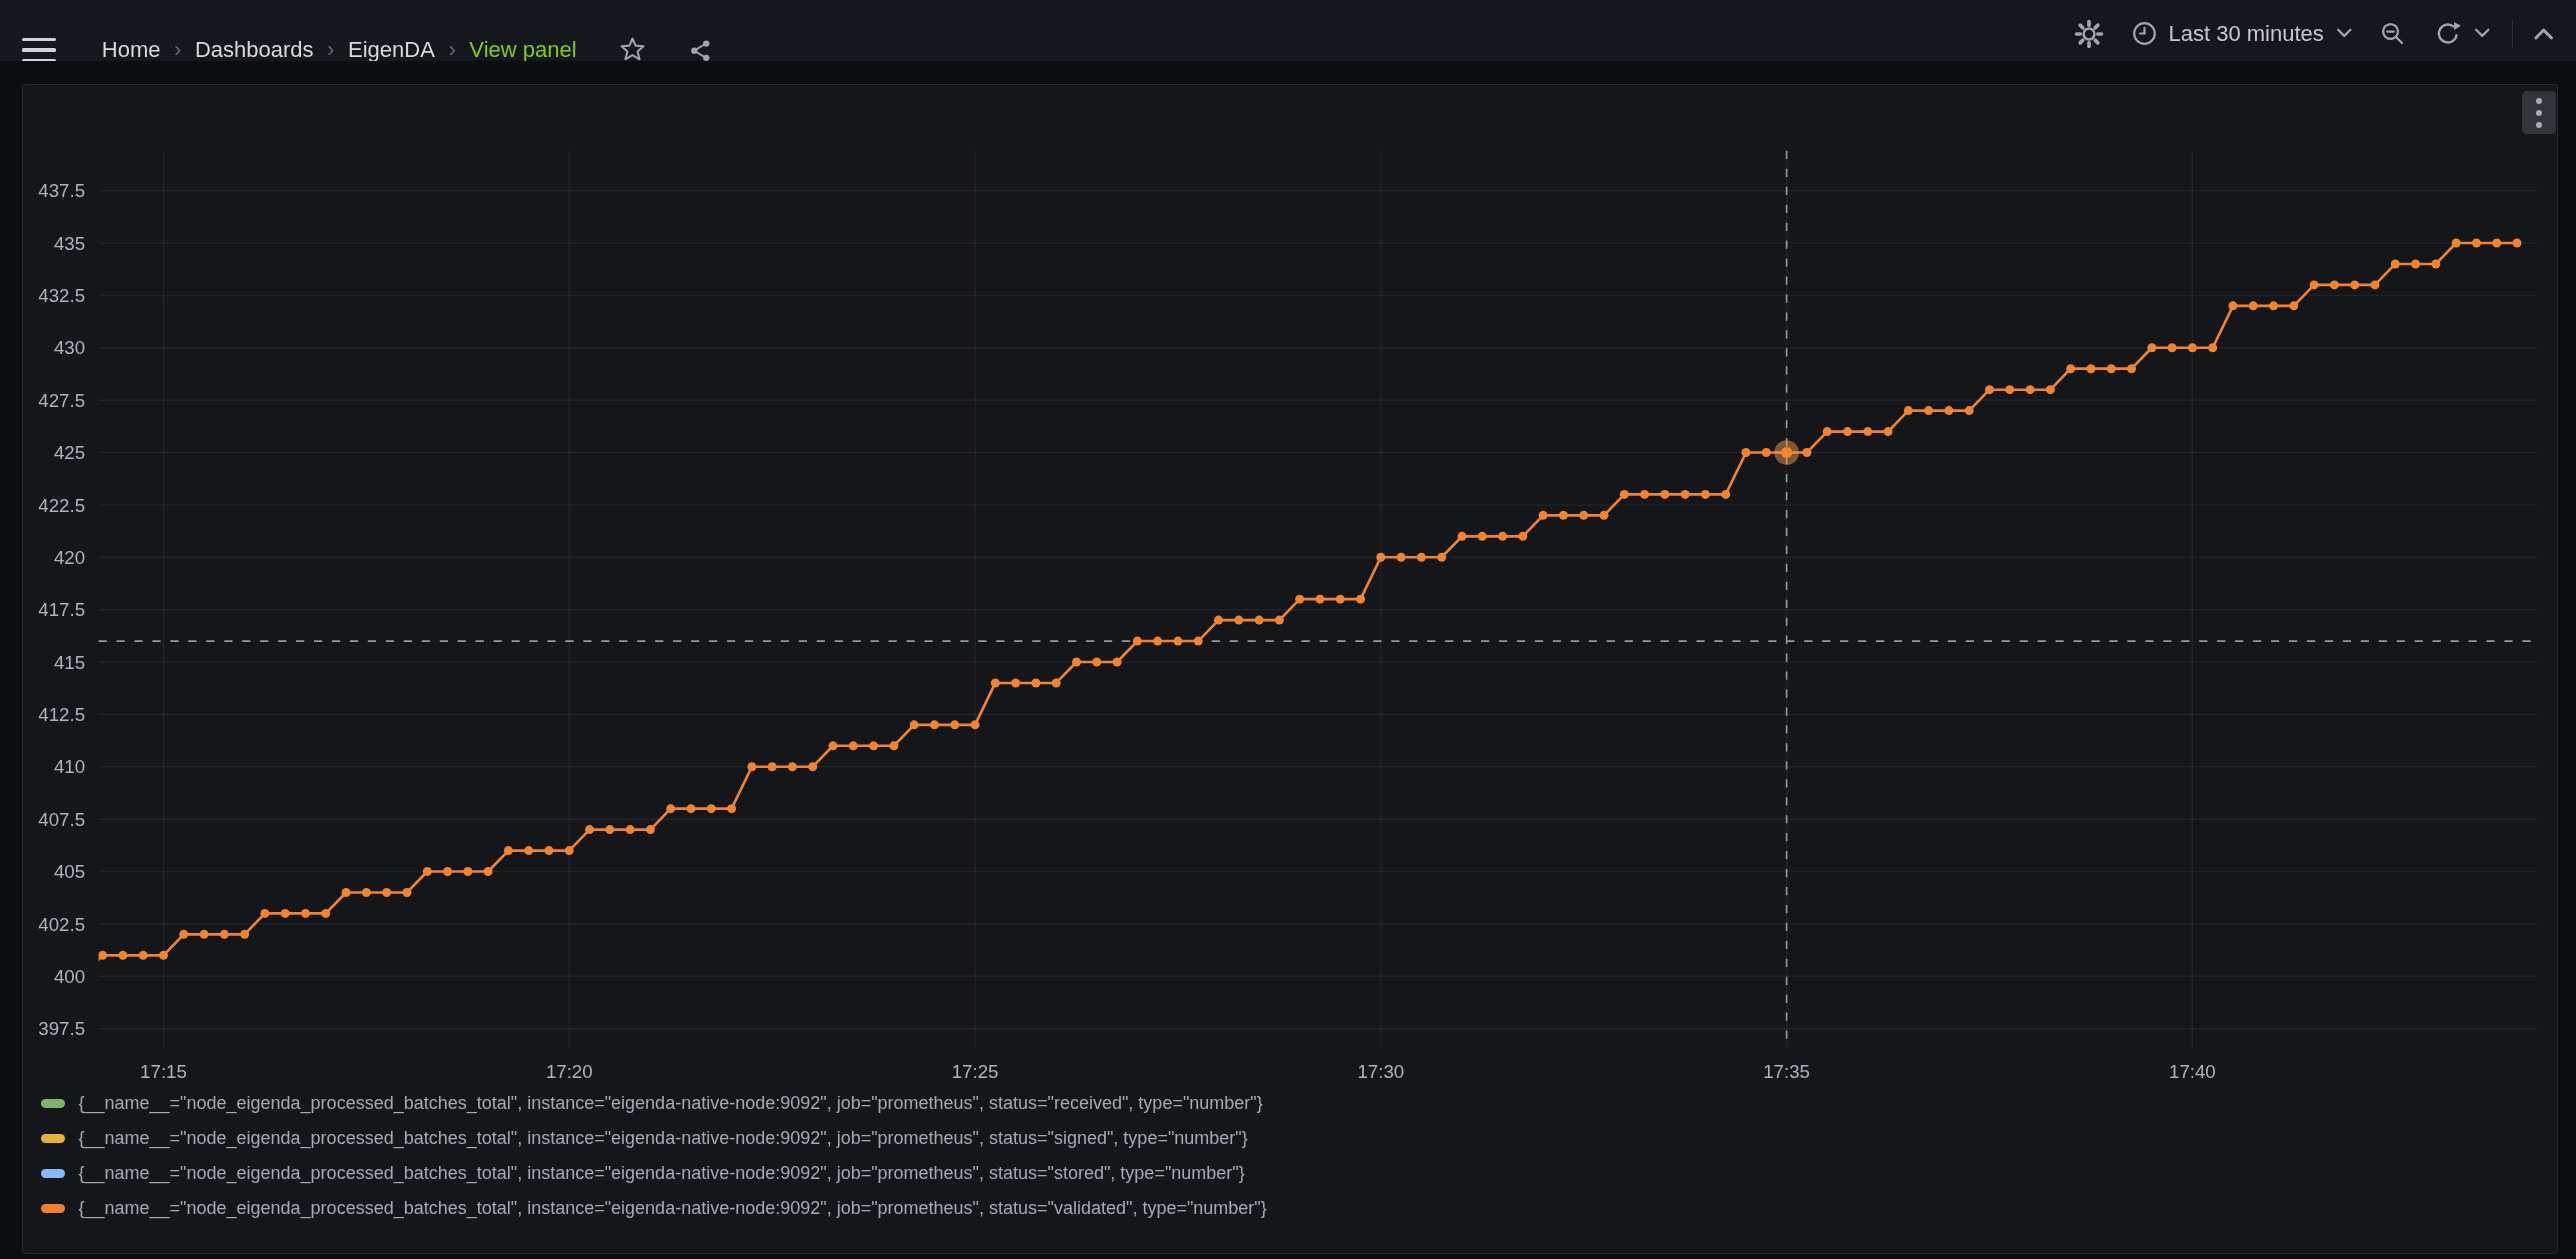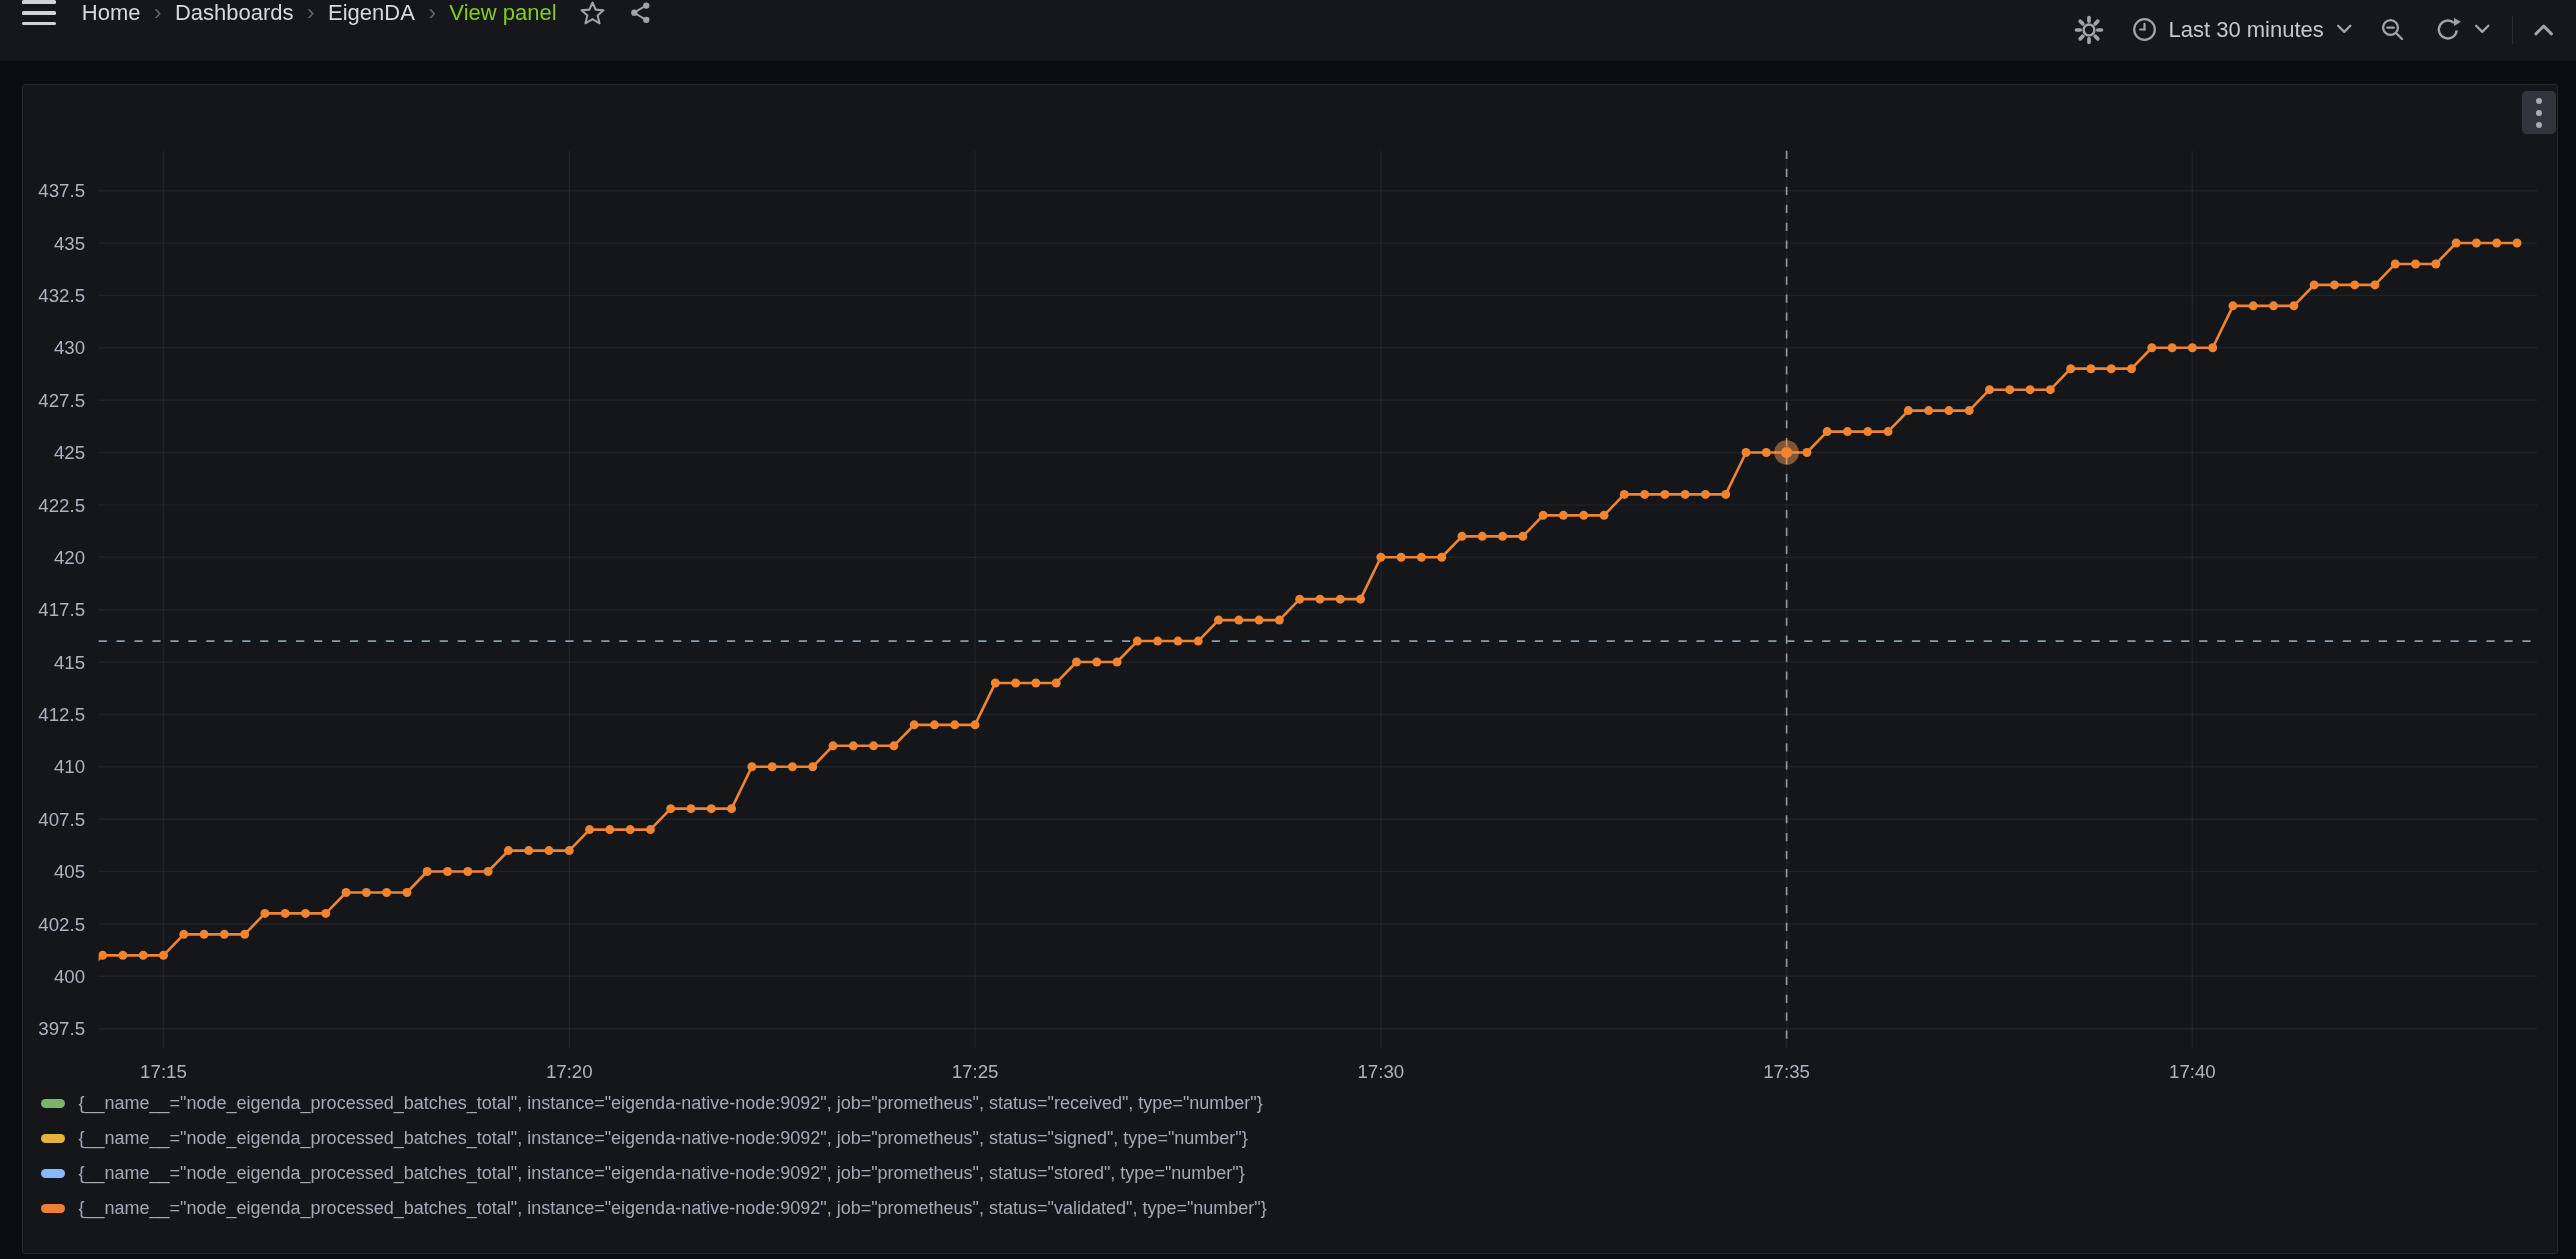--- a/index.html
+++ b/index.html
@@ -2,21 +2,21 @@
 <html style="font-size:12px"><head>
 <meta charset="utf-8">
 <style>
   * { margin:0; padding:0; box-sizing:border-box; }
   html,body { width:2576px; height:1260px; overflow:hidden; background:#0c0d10;
               font-family:"Liberation Sans","DejaVu Sans",sans-serif; }
 
   
   .topnav { position:absolute; left:0; top:0; width:2576px; height:64px;
             background:#16171c; border-bottom:1.5px solid #24262b;
-            display:flex; align-items:flex-start; padding:0 22.4px; }
+            display:flex; align-items:flex-end; padding:0 22.4px;gap:20px; }
   .hamburger { width:34px; height:25.4px; display:flex; flex-direction:column;
                justify-content:space-between; cursor:pointer; margin-right:25.4px; }
   .hamburger span { display:block; height:3.7px; border-radius:1.5px; background:#d2d3d8; }
   .crumbs { display:flex; align-items:center; font-size:22px; }
   .crumb { color:#d8d9dd; cursor:pointer; }
   .crumb.current { color:#84cc16; cursor:default; }
   .crumb-sep { color:#64666d; font-size:22.4px; margin:0 13.5px; }
   .nav-icon-btn { display:flex; align-items:center; justify-content:center;
                   cursor:pointer; margin-left:22.4px; }
   .nav-right { margin-left:auto; display:flex; align-items:center; }

